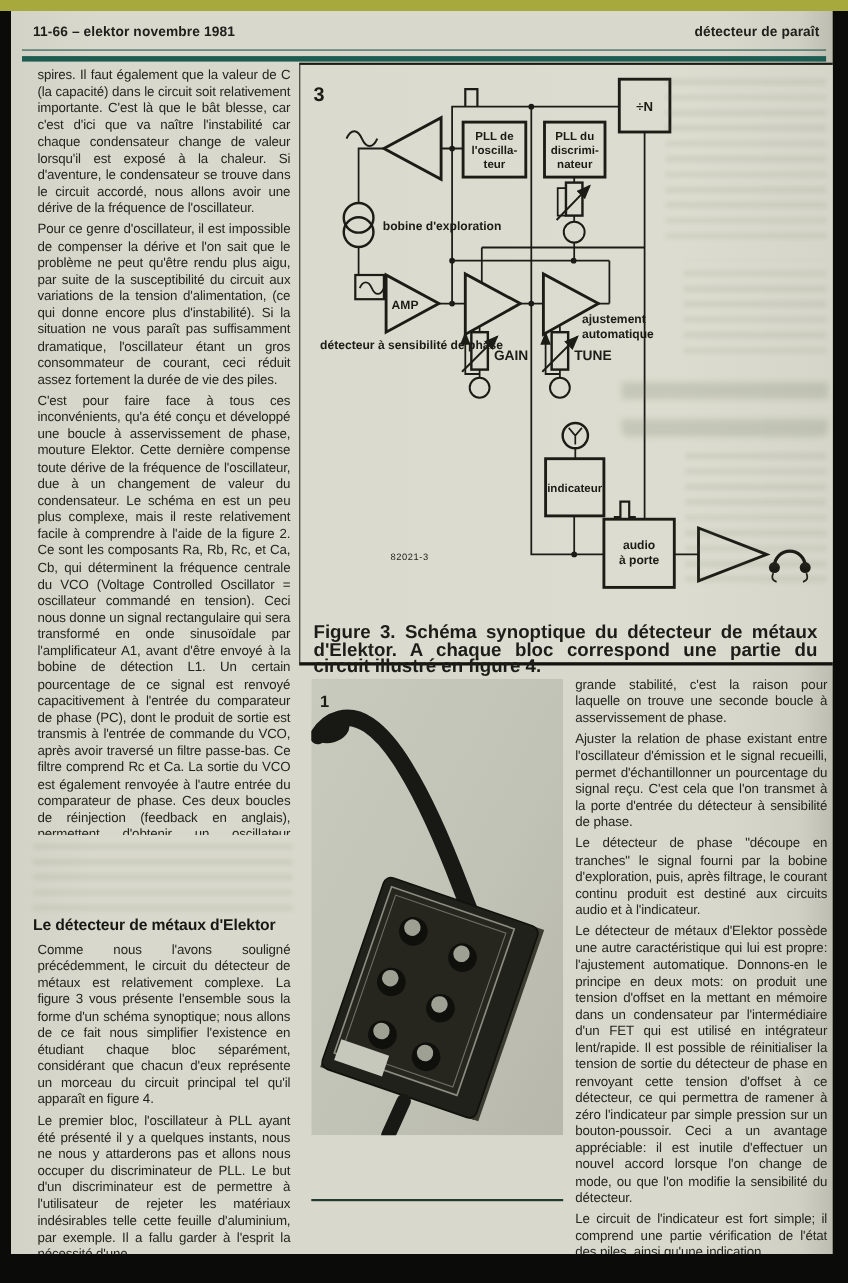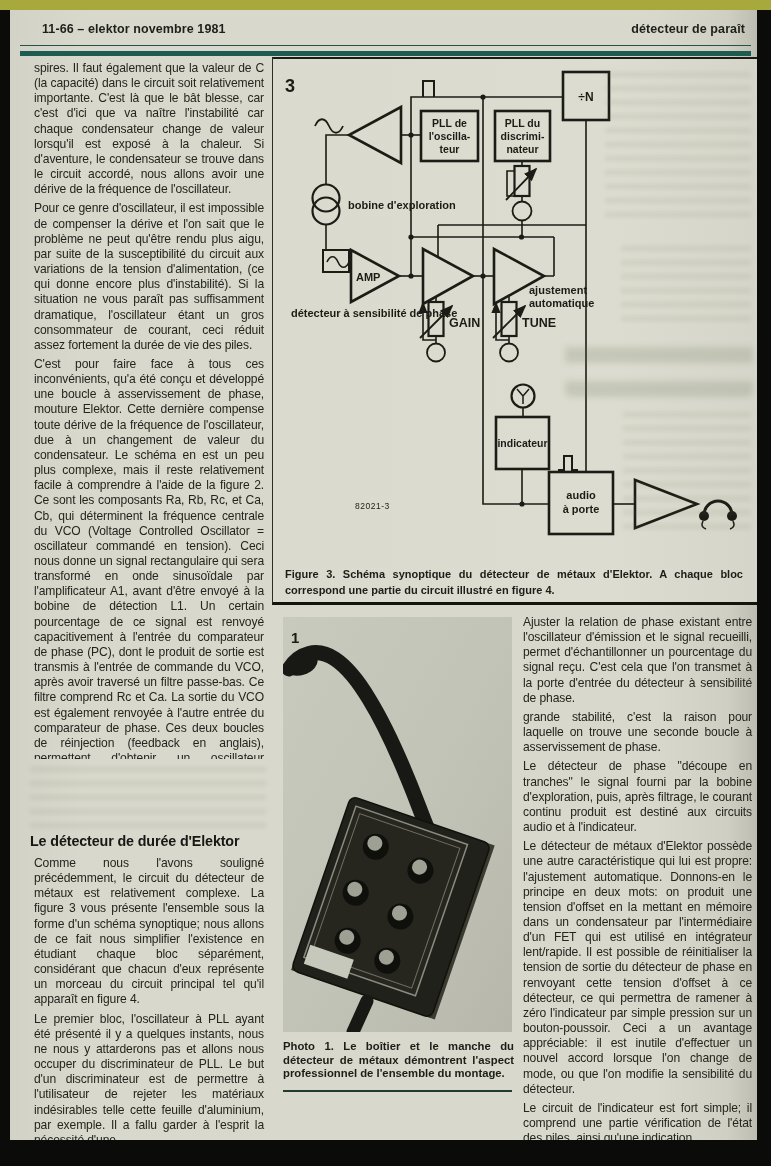--- a/index.html
+++ b/index.html
@@ -7,40 +7,40 @@
     width:771px;height:1166px;position:relative;overflow:hidden;
     background:#0b0b0a;
     font-family:"Liberation Sans",sans-serif;
   }
   .band-top{position:absolute;left:0;top:0;width:771px;height:10px;background:#a8a93c;}
   .paper{
     position:absolute;left:10px;top:10px;width:747px;height:1130px;
     background:linear-gradient(90deg,#d2d3c6 0%,#d8d9cc 10%,#d8d9cc 86%,#cfd0c3 96%,#bdbeb1 100%);
     overflow:hidden;
   }
-  .page-header{position:absolute;left:22px;right:8px;top:12px;height:18px;
+  .page-header{position:absolute;left:10px;right:8px;top:12px;height:18px;
     font-size:12.5px;font-weight:bold;color:#1e1f1a;letter-spacing:0.1px;}
   .hdr-left{position:absolute;left:10px;top:0;}
   .hdr-right{position:absolute;right:4px;top:0;}
   .rule-thin{position:absolute;left:10px;right:6px;top:35px;height:1px;background:#23544b;}
   .rule-teal{position:absolute;left:10px;right:6px;top:41px;height:5px;background:#1e5c52;}
   .body-text{font-size:12.1px;line-height:15.15px;text-align:justify;color:#24251f;letter-spacing:-0.12px;}
   .body-text p{margin:4px;}
   .col-left{position:absolute;left:20px;top:47px;width:238px;height:702px;overflow:hidden;}
   .col-left-b{position:absolute;left:20px;top:823px;width:238px;height:307px;overflow:hidden;}
   .col-left-b h2{margin:0 0 6px 0;font-size:14.3px;line-height:17px;color:#171813;}
   .col-right{position:absolute;left:509px;top:601px;width:237px;height:532px;overflow:hidden;}
   .figure-region{
     position:absolute;left:262px;top:47px;width:485px;height:543px;
     border-left:1px solid #2c2c26;border-top:2px solid #1b1b16;border-bottom:3px solid #14140f;
     background:linear-gradient(90deg,#dadbce 0%,#dcddd0 70%,#d5d6c9 100%);
   }
   .fig-caption{
     position:absolute;left:12px;top:508px;width:458px;
-    font-size:11px;line-height:15.5px;font-weight:bold;color:#1c1d18;text-align:justify;
+    font-size:17px;line-height:15.5px;font-weight:bold;color:#1c1d18;text-align:justify;
   }
   .photo-caption{
     position:absolute;left:273px;top:1030px;width:231px;
     font-size:11.3px;line-height:13.6px;font-weight:bold;color:#1c1d18;text-align:justify;
   }
   .photo-rule{position:absolute;left:273px;top:1080px;width:229px;height:2px;background:#233a33;}
   .photo-region{position:absolute;left:273px;top:607px;width:229px;height:415px;}
   svg text{font-family:"Liberation Sans",sans-serif;fill:#1c1c16;}
   .ghost{position:absolute;pointer-events:none;
     background-image:repeating-linear-gradient(0deg,rgba(104,110,86,.20) 0px,rgba(104,110,86,.20) 5px,rgba(104,110,86,0) 5px,rgba(104,110,86,0) 14px);
@@ -65,21 +65,21 @@
 
   <div class="col-left body-text">
     <p>spires. Il faut également que la valeur de C (la capacité) dans le circuit soit relativement importante. C'est là que le bât blesse, car c'est d'ici que va naître l'instabilité car chaque condensateur change de valeur lorsqu'il est exposé à la chaleur. Si d'aventure, le condensateur se trouve dans le circuit accordé, nous allons avoir une dérive de la fréquence de l'oscillateur.</p>
     <p>Pour ce genre d'oscillateur, il est impossible de compenser la dérive et l'on sait que le problème ne peut qu'être rendu plus aigu, par suite de la susceptibilité du circuit aux variations de la tension d'alimentation, (ce qui donne encore plus d'instabilité). Si la situation ne vous paraît pas suffisamment dramatique, l'oscillateur étant un gros consommateur de courant, ceci réduit assez fortement la durée de vie des piles.</p>
     <p>C'est pour faire face à tous ces inconvénients, qu'a été conçu et développé une boucle à asservissement de phase, mouture Elektor. Cette dernière compense toute dérive de la fréquence de l'oscillateur, due à un changement de valeur du condensateur. Le schéma en est un peu plus complexe, mais il reste relativement facile à comprendre à l'aide de la figure 2. Ce sont les composants Ra, Rb, Rc, et Ca, Cb, qui déterminent la fréquence centrale du VCO (Voltage Controlled Oscillator = oscillateur commandé en tension). Ceci nous donne un signal rectangulaire qui sera transformé en onde sinusoïdale par l'amplificateur A1, avant d'être envoyé à la bobine de détection L1. Un certain pourcentage de ce signal est renvoyé capacitivement à l'entrée du comparateur de phase (PC), dont le produit de sortie est transmis à l'entrée de commande du VCO, après avoir traversé un filtre passe-bas. Ce filtre comprend Rc et Ca. La sortie du VCO est également renvoyée à l'autre entrée du comparateur de phase. Ces deux boucles de réinjection (feedback en anglais), permettent d'obtenir un oscillateur extrêmement stable très peu enclin à dériver.</p>
   </div>
 
   <div class="ghost" style="left:20px;top:748px;width:236px;height:70px;"></div>
 
   <div class="col-left-b body-text">
-    <h2>Le détecteur de durée d'Elektor</h2>
+    <h2>Le détecteur de métaux d'Elektor</h2>
     <p>Comme nous l'avons souligné précédemment, le circuit du détecteur de métaux est relativement complexe. La figure 3 vous présente l'ensemble sous la forme d'un schéma synoptique; nous allons de ce fait nous simplifier l'existence en étudiant chaque bloc séparément, considérant que chacun d'eux représente un morceau du circuit principal tel qu'il apparaît en figure 4.</p>
     <p>Le premier bloc, l'oscillateur à PLL ayant été présenté il y a quelques instants, nous ne nous y attarderons pas et allons nous occuper du discriminateur de PLL. Le but d'un discriminateur est de permettre à l'utilisateur de rejeter les matériaux indésirables telle cette feuille d'aluminium, par exemple. Il a fallu garder à l'esprit la nécessité d'une</p>
   </div>
 
   <div class="figure-region">
     <div class="ghost" style="left:332px;top:8px;width:146px;height:150px;"></div>
     <div class="ghost" style="left:348px;top:178px;width:130px;height:84px;"></div>
     <div class="ghost-strong" style="left:292px;top:272px;width:188px;height:66px;"></div>
     <div class="ghost" style="left:350px;top:352px;width:128px;height:118px;"></div>
 
@@ -245,24 +245,23 @@
         </g>
         <rect x="-64" y="62" width="46" height="20" fill="#c7c8bc"></rect>
       </g>
 
       <path d="M84,384 L70,415" stroke="#181814" stroke-width="13" stroke-linecap="round"></path>
 
       <text x="8" y="26" font-size="15" font-weight="bold" fill="#1b1b17">1</text>
     </svg>
   </div>
 
-  <div class="photo-caption">Photo 1. Le boîtier et le manche du détecteur de métaux démontrent l'aspect professionnel de l'ensemble du montage.</div>
   <div class="photo-rule"></div>
 
   <div class="col-right body-text">
+    <p>grande stabilité, c'est la raison pour laquelle on trouve une seconde boucle à asservissement de phase.</p>
     <p>Ajuster la relation de phase existant entre l'oscillateur d'émission et le signal recueilli, permet d'échantillonner un pourcentage du signal reçu. C'est cela que l'on transmet à la porte d'entrée du détecteur à sensibilité de phase.</p>
-    <p>grande stabilité, c'est la raison pour laquelle on trouve une seconde boucle à asservissement de phase.</p>
     <p>Le détecteur de phase "découpe en tranches" le signal fourni par la bobine d'exploration, puis, après filtrage, le courant continu produit est destiné aux circuits audio et à l'indicateur.</p>
     <p>Le détecteur de métaux d'Elektor possède une autre caractéristique qui lui est propre: l'ajustement automatique. Donnons-en le principe en deux mots: on produit une tension d'offset en la mettant en mémoire dans un condensateur par l'intermédiaire d'un FET qui est utilisé en intégrateur lent/rapide. Il est possible de réinitialiser la tension de sortie du détecteur de phase en renvoyant cette tension d'offset à ce détecteur, ce qui permettra de ramener à zéro l'indicateur par simple pression sur un bouton-poussoir. Ceci a un avantage appréciable: il est inutile d'effectuer un nouvel accord lorsque l'on change de mode, ou que l'on modifie la sensibilité du détecteur.</p>
     <p>Le circuit de l'indicateur est fort simple; il comprend une partie vérification de l'état des piles, ainsi qu'une indication</p>
   </div>
 
 </div>
 
 </body></html>

